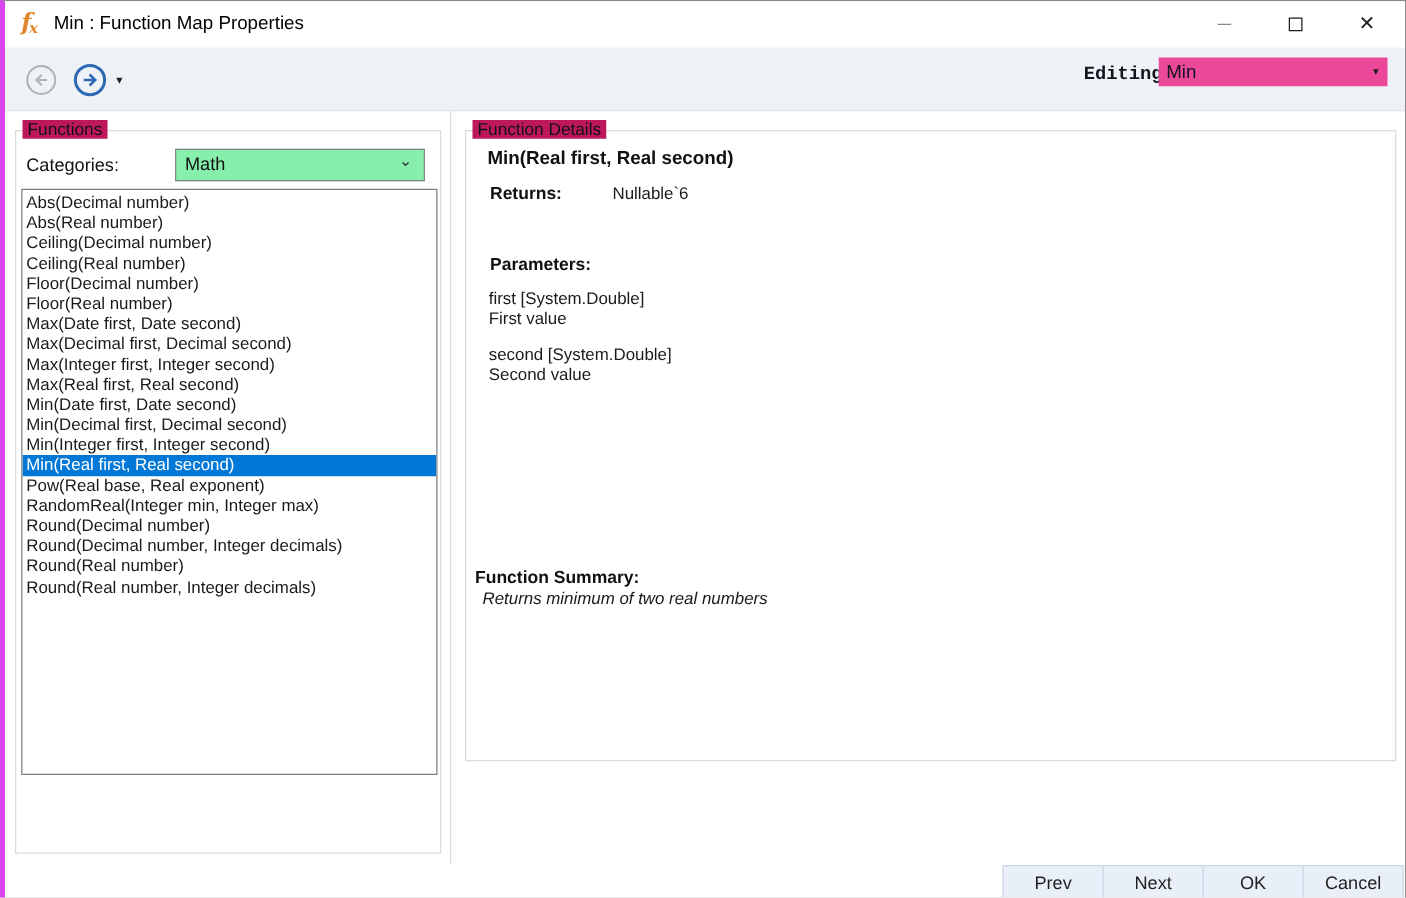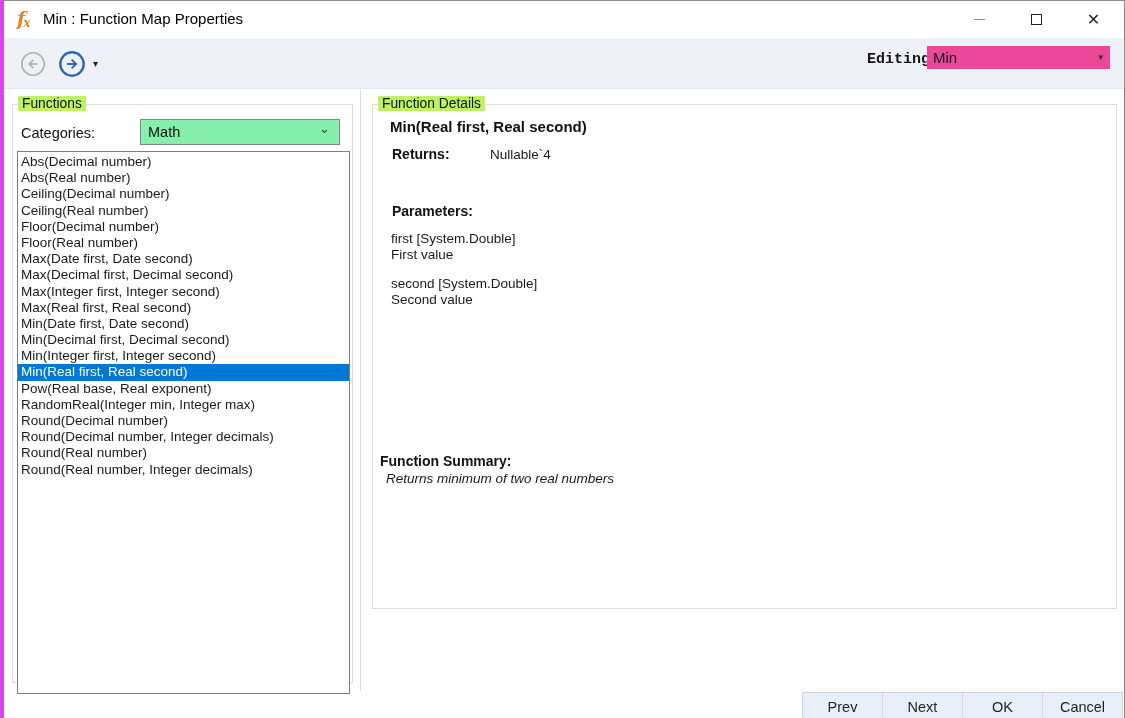--- a/index.html
+++ b/index.html
@@ -33,33 +33,33 @@
   .nav-forward { left:54px; top:12px; }
   .nav-caret { position:absolute; left:89px; top:20px; font-size:10px; color:#1f1f1f; }
   .editing-label { position:absolute; left:863px; top:13px; font-size:15px; font-weight:600; color:#14141e;font-family:Liberation Mono, monospace; }
   .editing-combo { position:absolute; left:923px; top:8px; width:183px; height:23px;
                    background:#ec4899; display:flex; align-items:center; padding-left:6px;
                    font-size:15px; color:#14141e; }
   .combo-caret { position:absolute; right:7px; top:6px; font-size:9px; color:#1f1f1f; }
 
   
   .group { position:absolute; border:1px solid #dcdcdc; background:#fff; }
-  .group-label { position:absolute; top:-9px; left:5px; background:#bef264; padding:0 4px;
+  .group-label { position:absolute; top:-9px; left:5px; background:#be185d; padding:0 4px;
                  font-size:13.8px; color:#111; white-space:nowrap; }
   .functions-group { left:8px; top:103px; width:341px; height:579px; }
   .details-group  { left:368px; top:103px; width:745px; height:505px; }
   .splitter { position:absolute; left:356px; top:88px; width:1px; height:602px; background:#d9dde2; }
 
   
   .cat-label { position:absolute; left:8px; top:20px; font-size:14.5px; color:#111; }
   .cat-combo { position:absolute; left:127px; top:14px; width:200px; height:26px;
                background:#86efac; border:1px solid #828790; display:flex; align-items:center;
                padding-left:7px; font-size:14.5px; color:#111; }
   .cat-chevron { position:absolute; right:9px; top:1px; font-size:13px; color:#3a3a3a; }
-  .listbox { position:absolute; left:4px; top:46px; width:333px; height:543px;
+  .listbox { position:absolute; left:4px; top:46px; width:333px; height:469px;
              border:1px solid #7e7e7e; background:#fff; overflow:hidden;
              font-size:13.5px; color:#1a1a1a; padding-top:2px; }
   .list-item { height:16.2px; line-height:16.2px; padding-left:3px; white-space:nowrap; }
   .list-item.selected { background:var(--selection,#0078d7); color:#fff; }
 
   
   .detail-heading { position:absolute; left:17px; top:13px; font-size:15px; font-weight:bold; color:#111; }
   .bold-label { font-weight:bold; font-size:14px; color:#111; }
   .returns-label { position:absolute; left:19px; top:41px; }
   .returns-value { position:absolute; left:117px; top:42px; font-size:13.5px; color:#1a1a1a; }
@@ -152,21 +152,21 @@
         <div class="list-item">Round(Real number, Integer decimals)</div>
       </div>
   </div>
 
   <div class="splitter"></div>
 
   <div class="group details-group">
     <span class="group-label">Function Details</span>
     <div class="detail-heading">Min(Real first, Real second)</div>
     <span class="bold-label returns-label">Returns:</span>
-    <span class="returns-value">Nullable`4</span>
+    <span class="returns-value">Nullable`6</span>
     <div class="bold-label params-label">Parameters:</div>
     <div class="params-list" id="params-list">
         <div class="param">
           <div>first [System.Double]</div>
           <div>First value</div>
         </div>
         <div class="param">
           <div>second [System.Double]</div>
           <div>Second value</div>
         </div>

